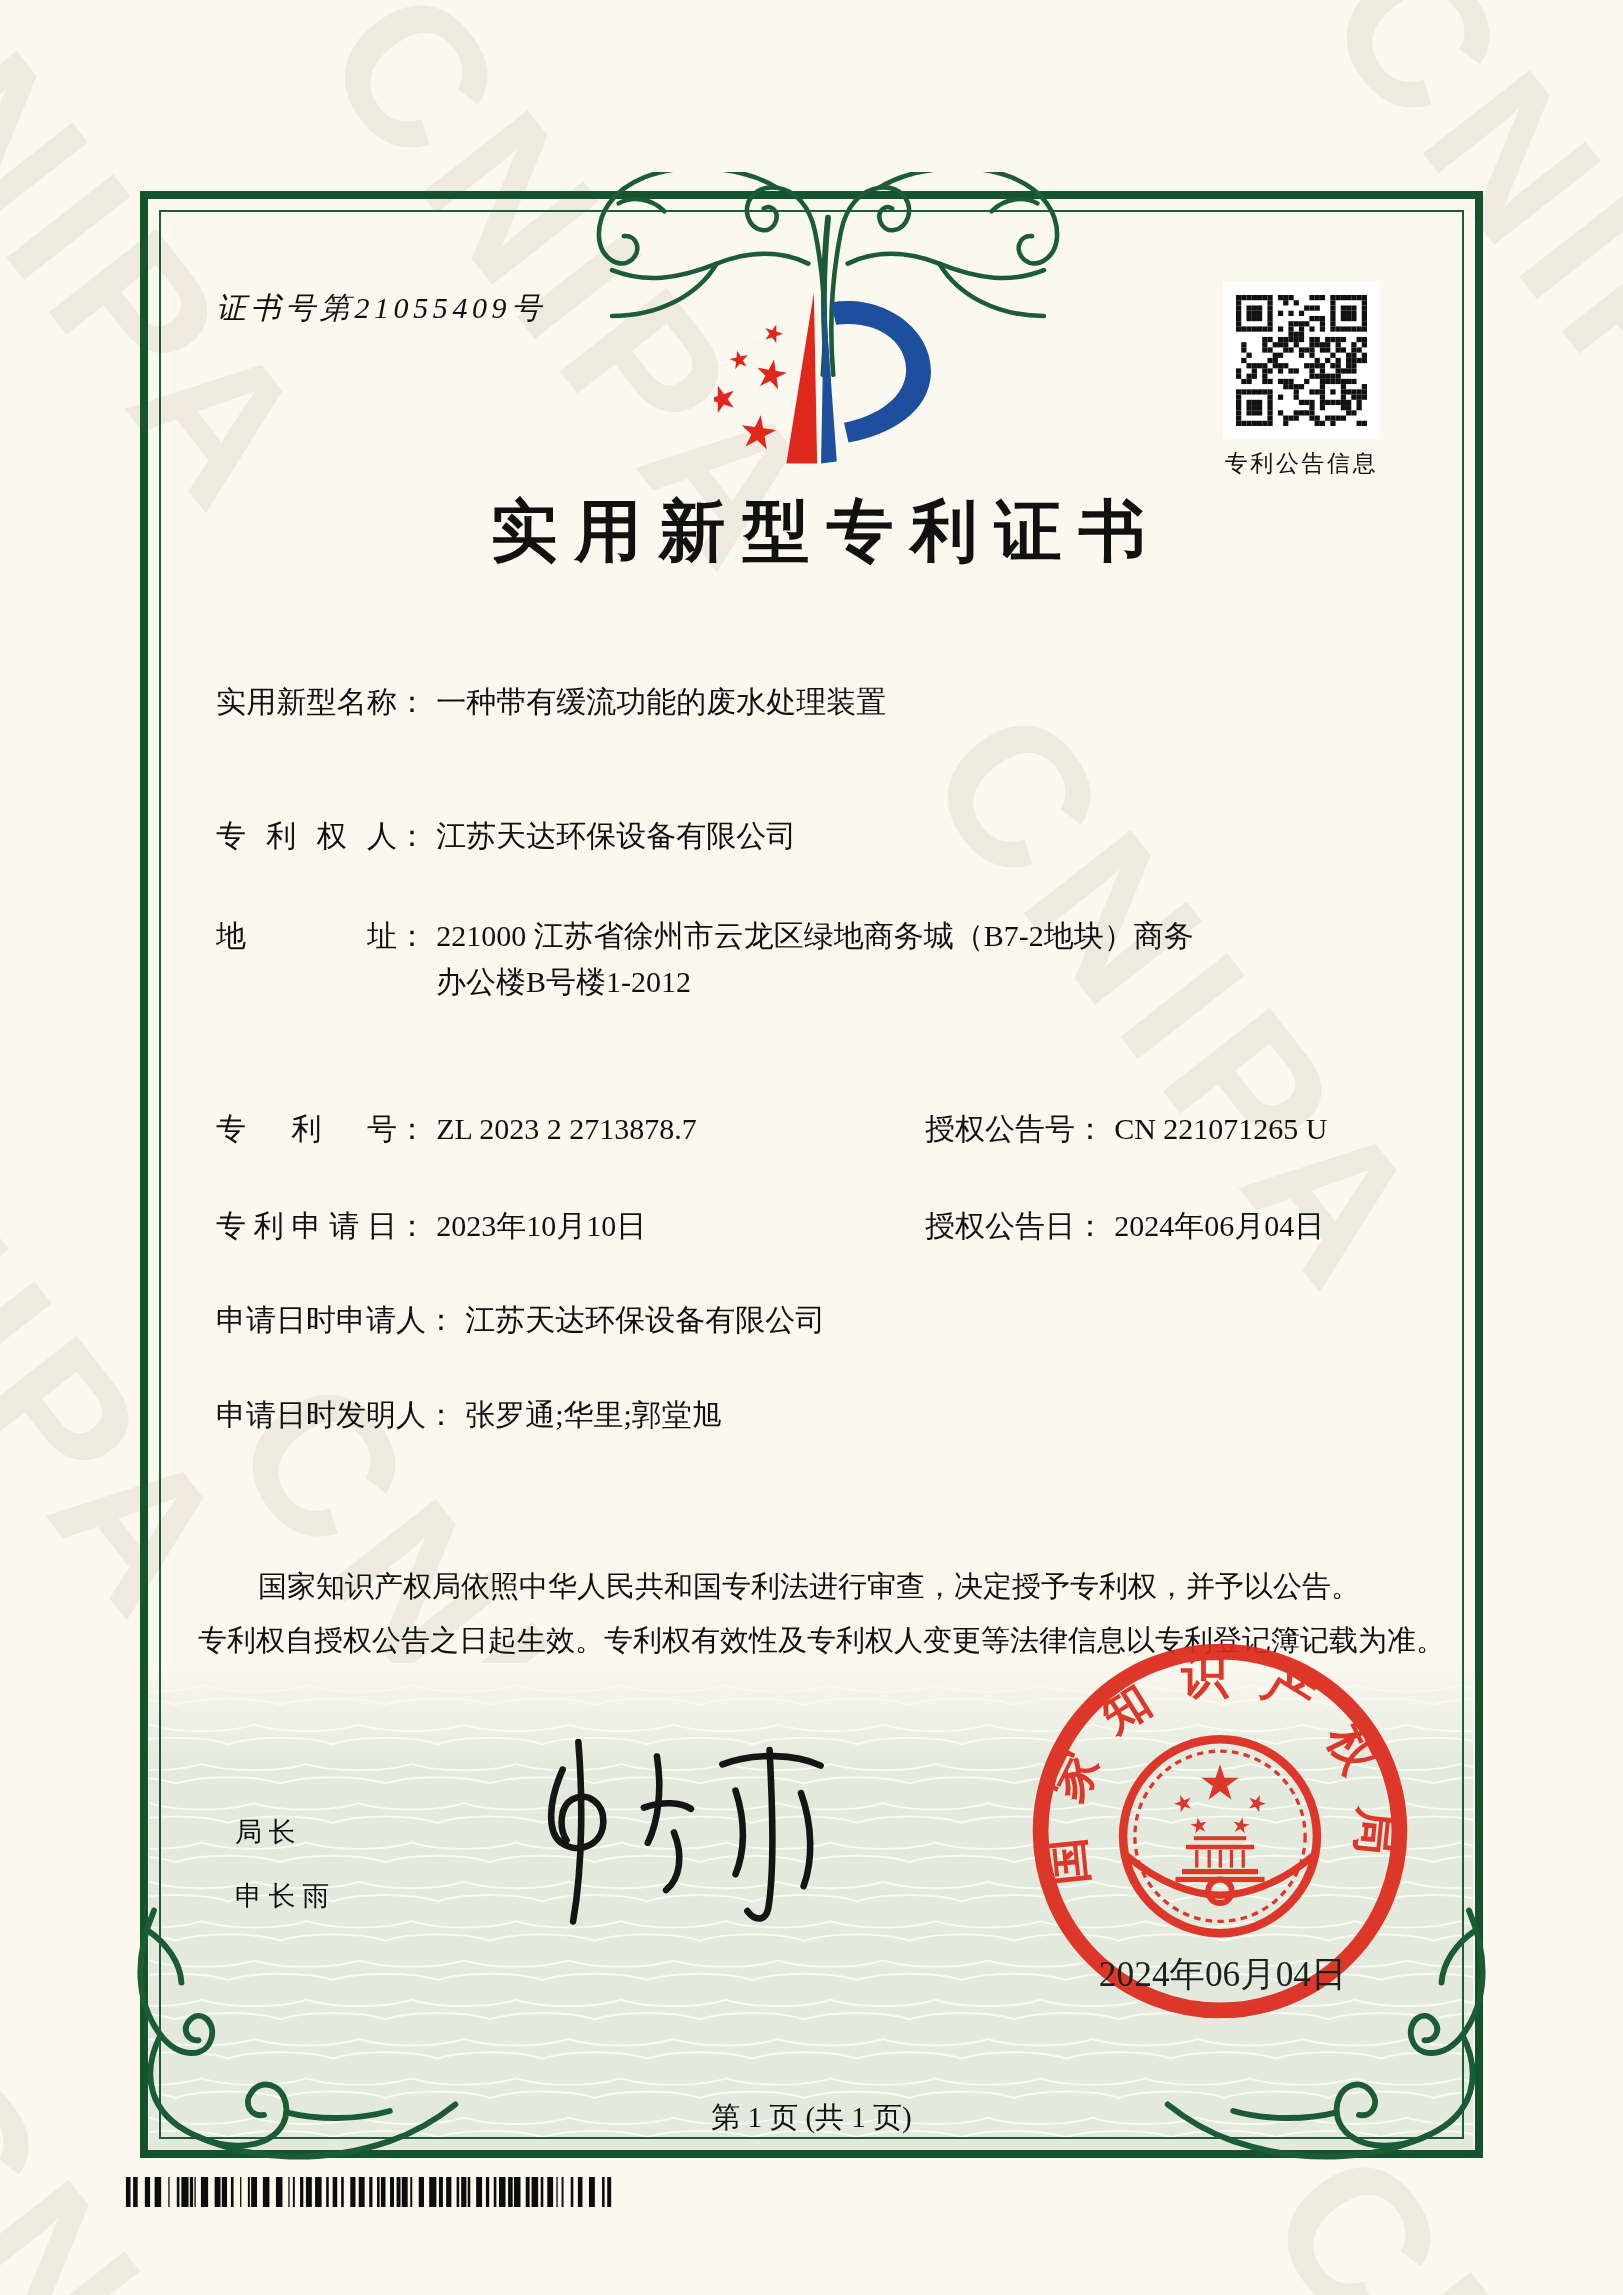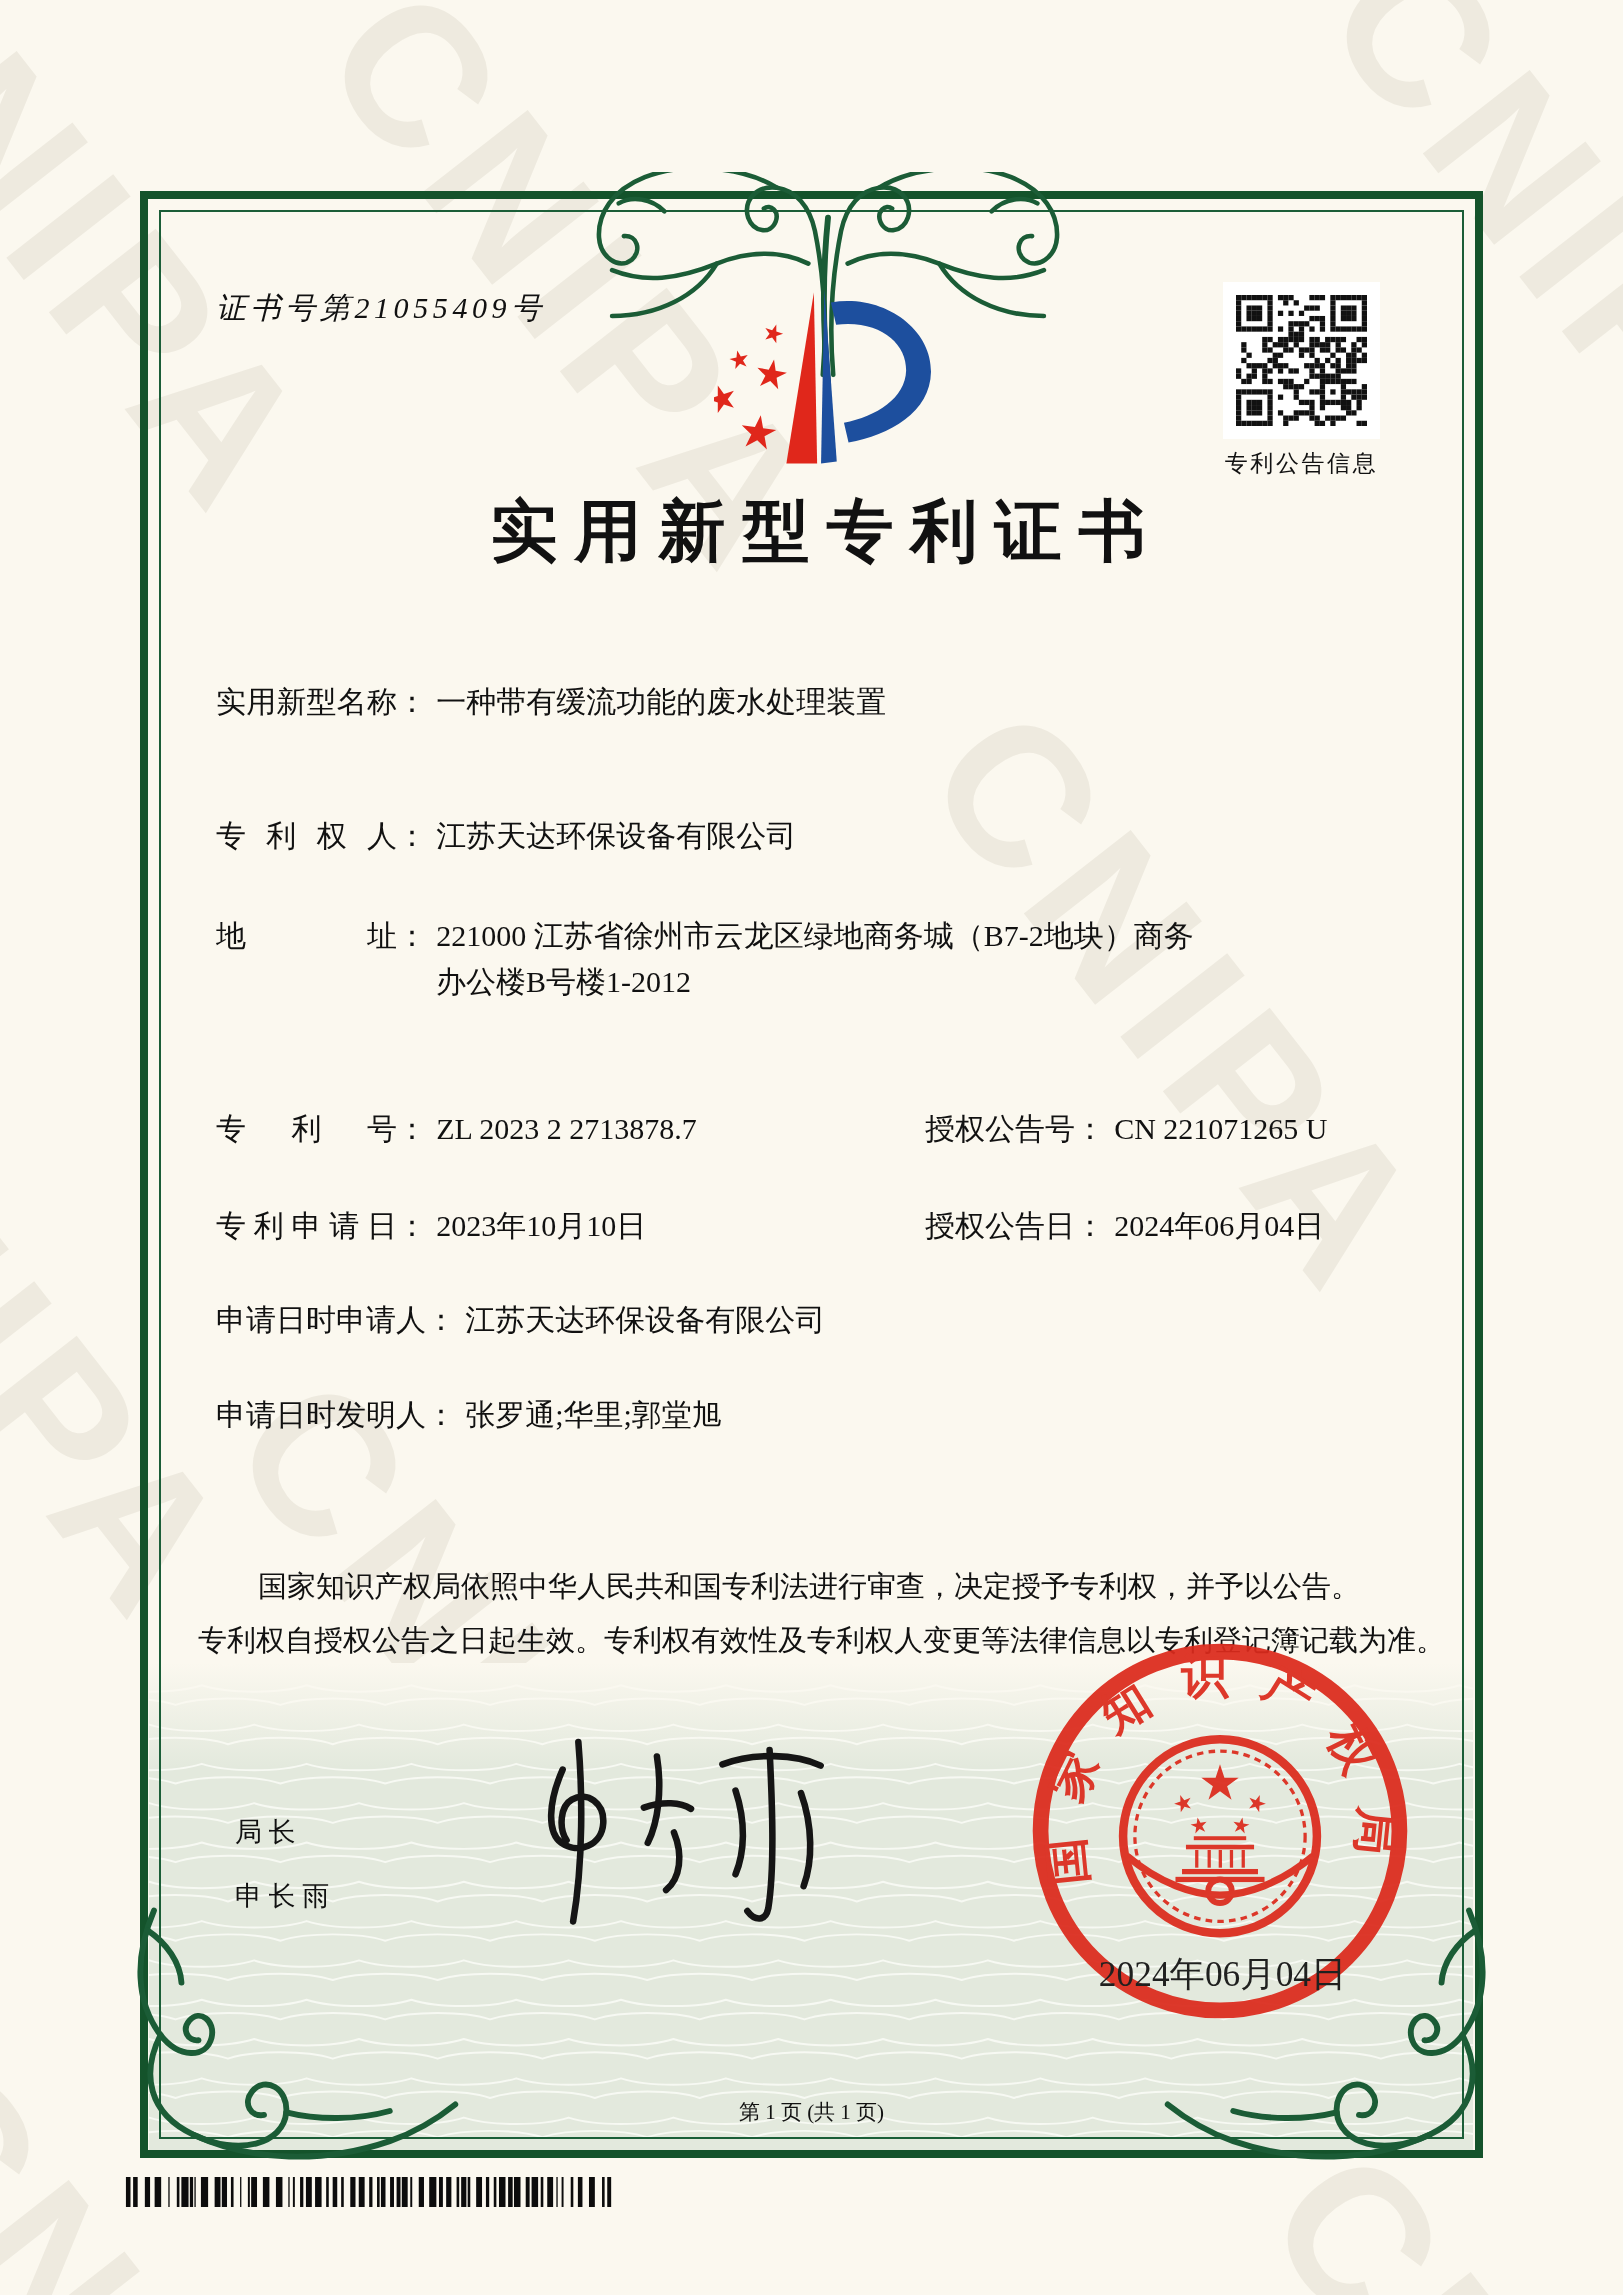--- a/index.html
+++ b/index.html
@@ -29,21 +29,21 @@
       vertical-align:top;}
   .flabel2{display:inline-block;vertical-align:top;}
   .fvalue{margin-left:9.2px;}
   .rcol{position:absolute;left:689px;top:0;white-space:nowrap;margin-left:20px;}
   .addr2{position:absolute;left:436px;top:962px;font-size:30px;z-index:5;}
   .legal{position:absolute;left:198px;width:1239px;font-size:29px;z-index:5;white-space:nowrap;}
   .officer{position:absolute;left:235px;font-size:27px;letter-spacing:6.6px;z-index:5;}
   .qr-box{position:absolute;left:1223px;top:282px;width:157px;height:157px;background:#fff;z-index:5;}
   .qr-label{position:absolute;left:1210px;top:448px;width:183px;text-align:center;font-size:23px;
       letter-spacing:2.6px;z-index:5;}
-  .footer{position:absolute;left:0;top:2098px;width:1623px;text-align:center;font-size:21px;z-index:5;}
+  .footer{position:absolute;left:0;top:2098px;width:1623px;text-align:center;font-size:29px;z-index:5;}
   svg{display:block;}
 </style>
 </head>
 <body>
 
 <div class="page">
 
   <div class="wm" style="left:-52px;top:-111px">CNIPA</div>
   <div class="wm" style="left:459px;top:-52px">CNIPA</div>
   <div class="wm" style="left:1461px;top:-92px">CNIPA</div>

